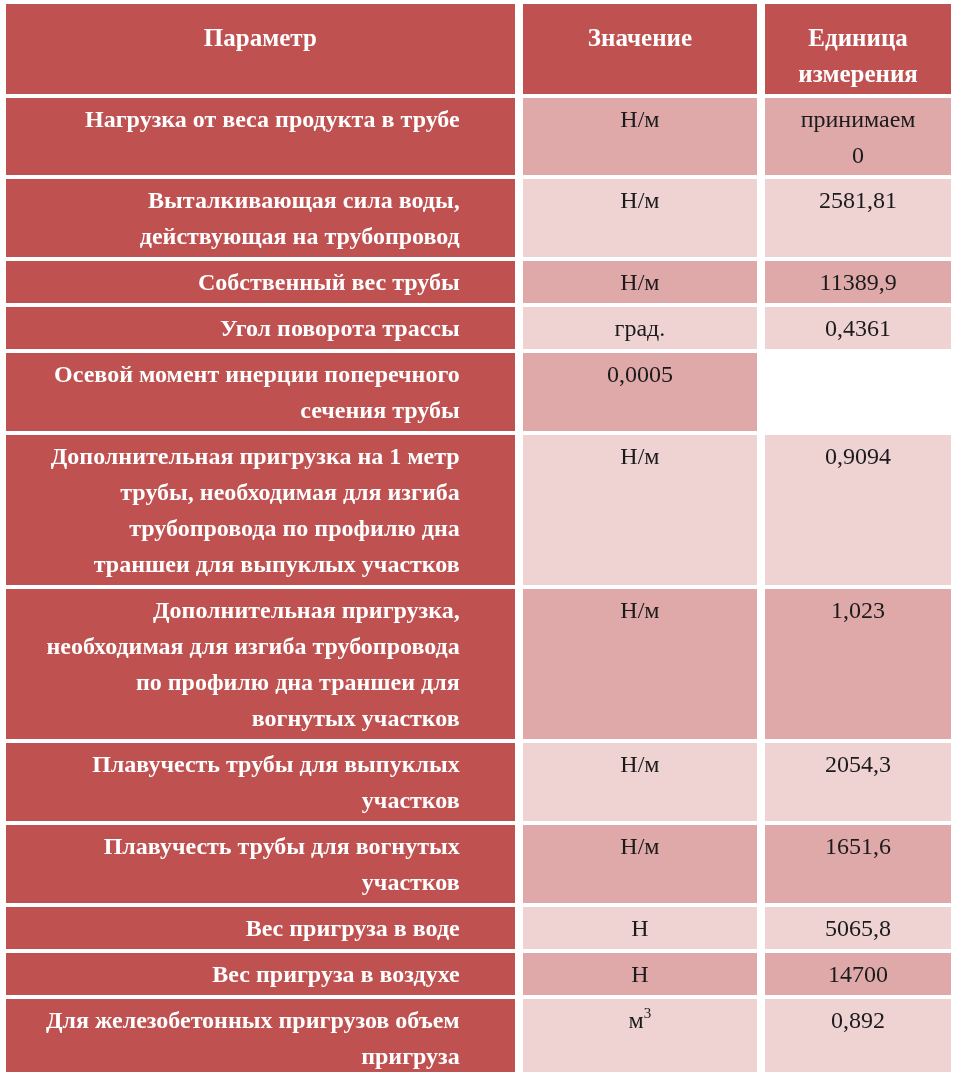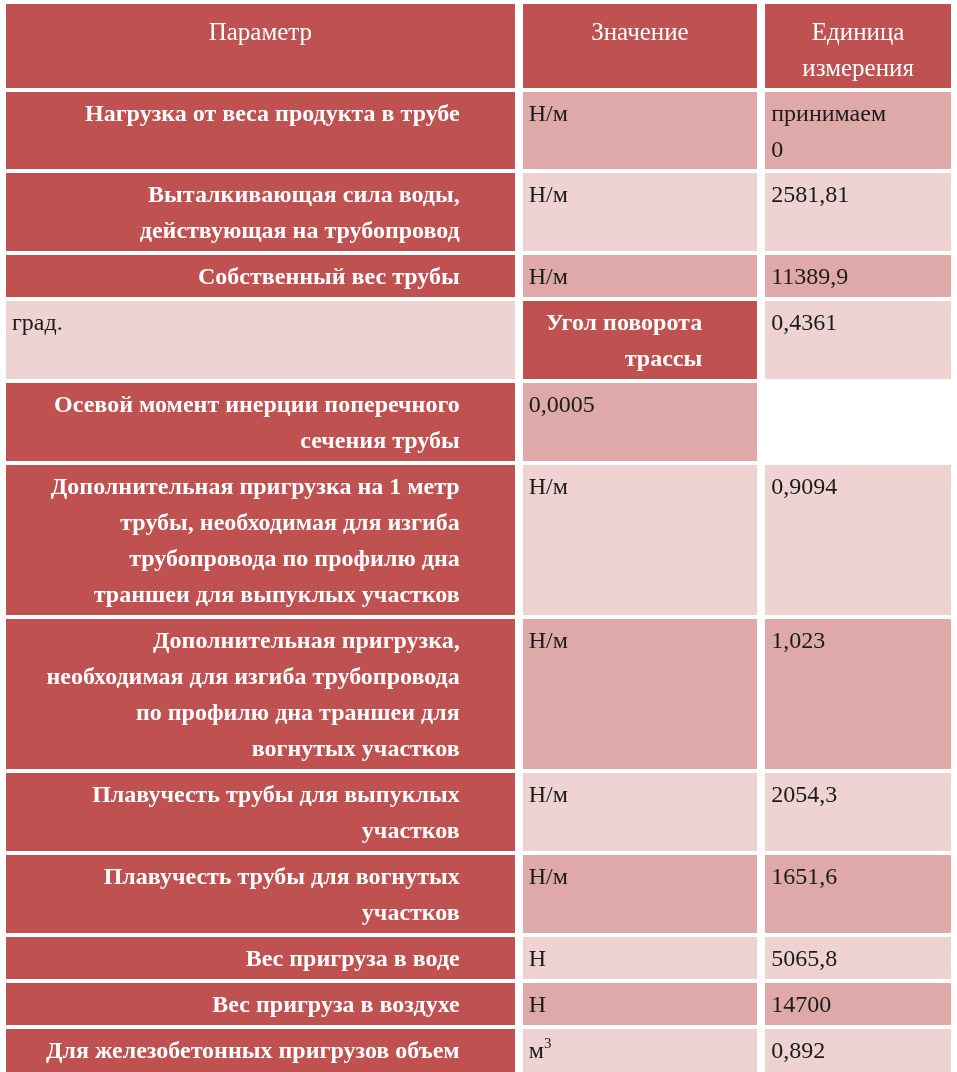--- a/index.html
+++ b/index.html
@@ -19,37 +19,37 @@
     padding: 2px 6px;
     font-size: 24px;
     line-height: 36px;
     white-space: pre-line;
     box-sizing: border-box;
   }
   
   .header .cell {
     background: var(--header-bg, #bf5151);
     color: var(--header-text, #ffffff);
-    font-weight: normal;
+    font-weight: bold;
     font-size: 25px;
     text-align: center;
     min-height: 80px;
-    padding-top: 10px;
+    padding-top: 16px;
   }
   
   .param {
     background: var(--param-bg, #bf5151);
     color: var(--header-text, #ffffff);
     font-weight: bold;
     text-align: right;
     padding: 3px 55px 3px 22px;
   }
   
   .unit, .value {
-    text-align: left;
+    text-align: center;
     color: var(--cell-text, #1b1b1b);
     padding-top: 3px;
   }
   .tbody { display: contents; }
   .tbody .row:nth-child(odd) .unit,
   .tbody .row:nth-child(odd) .value { background: var(--row-medium, #dfa9a9); }
   .tbody .row:nth-child(even) .unit,
   .tbody .row:nth-child(even) .value { background: var(--row-light, #efd3d3); }
   sup.u {
     font-size: 15px;
@@ -84,22 +84,22 @@
       <div class="cell value">2581,81</div>
     </div>
 
     <div class="row">
       <div class="cell param">Собственный вес трубы</div>
       <div class="cell unit"><span>Н/м</span><sup class="u"></sup></div>
       <div class="cell value">11389,9</div>
     </div>
 
     <div class="row">
+      <div class="cell param">Угол поворота трассы</div>
       <div class="cell unit"><span>град.</span><sup class="u"></sup></div>
-      <div class="cell param">Угол поворота трассы</div>
       <div class="cell value">0,4361</div>
     </div>
 
     <div class="row">
       <div class="cell param">Осевой момент инерции поперечного сечения трубы</div>
       <div class="cell value">0,0005</div>
     </div>
 
     <div class="row">
       <div class="cell param">Дополнительная пригрузка на 1 метр трубы, необходимая для изгиба трубопровода по профилю дна траншеи для выпуклых участков</div>

